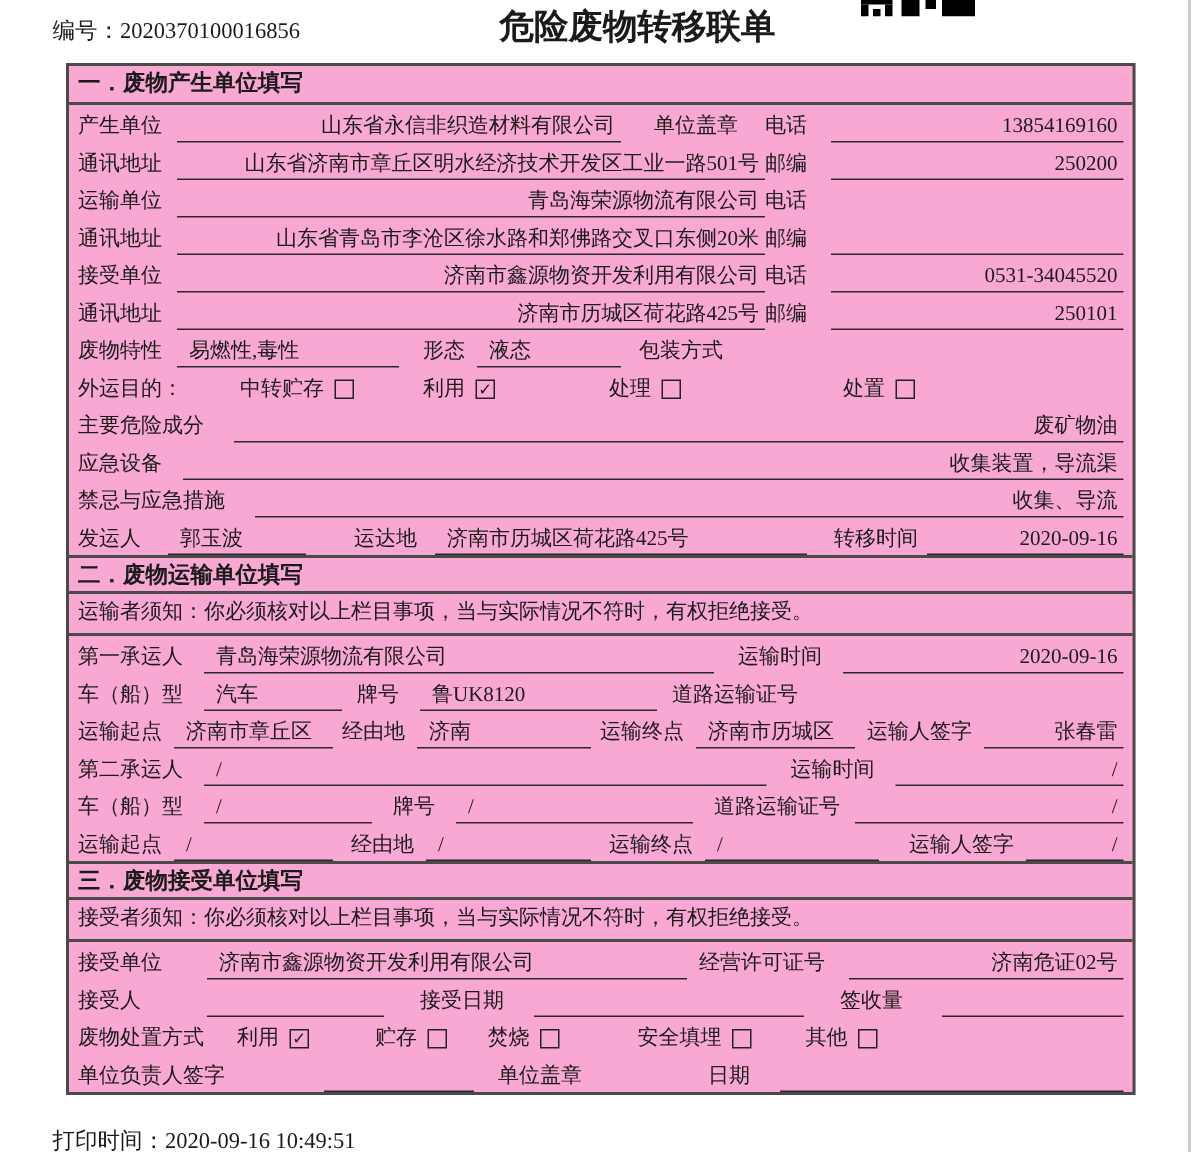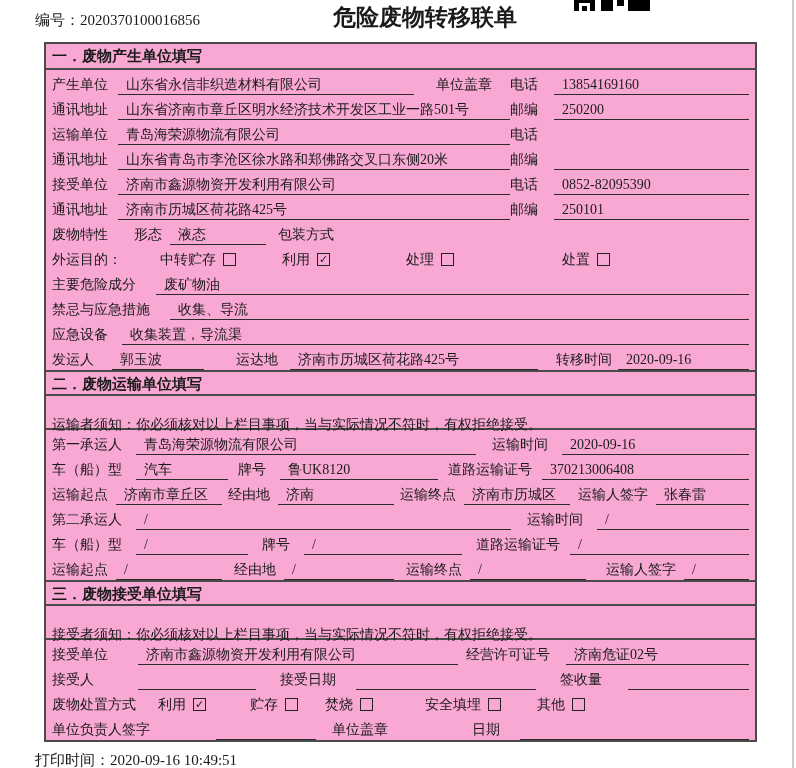--- a/index.html
+++ b/index.html
@@ -18,31 +18,31 @@
   .form-table {
     position:absolute; left:44px; top:42px; width:713px;
     border:2px solid #4a4a4a; background:#f9a8d4;
   }
   .section-header {
     font-weight:bold; font-size:15px; height:26px; line-height:24px;
     padding:0 6px; border-bottom:2px solid #4a4a4a;
   }
   .section + .section .section-header { border-top:2px solid #4a4a4a; }
   .notice-row {
-    height:28px; line-height:26px; padding:16px 6px;
+    height:28px; line-height:26px; padding:0 6px;
     border-bottom:2px solid #4a4a4a; white-space:nowrap;
   }
   .row { display:flex; align-items:flex-end; height:25px; padding:0 6px; }
   .lgroup { width:458px; display:flex; align-items:flex-end; }
   .lbl { white-space:nowrap; height:21px; line-height:21px; flex:none; overflow:hidden; }
   .val {
     border-bottom:1px solid #2a2a2a; padding:0 4px 0 8px;
     white-space:nowrap; height:21px; line-height:21px; overflow:hidden; flex:none;
   }
-  .flex { flex:1 1 auto; min-width:0; }
+  .flex { flex:1 1 auto; min-width:0;text-align:right; }
   .opt { display:flex; align-items:center; height:21px; flex:none; }
   .cb {
     width:13px; height:13px; border:1.5px solid #222; margin-left:7px;
     text-align:center; line-height:11px; font-size:11px; font-weight:bold;
     font-family:"DejaVu Sans",sans-serif; flex:none;
   }
   .print-line { position:absolute; left:35px; top:751px; font-size:15px; white-space:nowrap; }
 </style>
 </head>
 <body>
@@ -103,35 +103,36 @@
       <span class="lbl" style="width:44px">邮编</span>
       <span class="val flex"></span>
     </div>
 
     <div class="row">
       <div class="lgroup">
         <span class="lbl" style="width:66px">接受单位</span>
         <span class="val flex">济南市鑫源物资开发利用有限公司</span>
       </div>
       <span class="lbl" style="width:44px">电话</span>
-      <span class="val flex">0852-82095390</span>
+      <span class="val flex">0531-34045520</span>
     </div>
 
     <div class="row">
       <div class="lgroup">
         <span class="lbl" style="width:66px">通讯地址</span>
         <span class="val flex">济南市历城区荷花路425号</span>
       </div>
       <span class="lbl" style="width:44px">邮编</span>
       <span class="val flex">250101</span>
     </div>
 
 
     <div class="row">
       <span class="lbl" style="width:66px">废物特性</span>
+      <span class="val" style="width:148px">易燃性,毒性</span>
       <span class="lbl" style="width:36px;margin-left:16px">形态</span>
       <span class="val" style="width:96px">液态</span>
       <span class="lbl" style="width:64px;margin-left:12px">包装方式</span>
     </div>
 
     <div class="row">
       <span class="lbl" style="width:100px">外运目的：</span>
       <span class="opt" style="margin-left:8px">
         <span class="lbl">中转贮存</span>
         <span class="cb"></span>
@@ -149,27 +150,27 @@
         <span class="cb"></span>
       </span>
     </div>
 
     <div class="row">
       <span class="lbl" style="width:104px">主要危险成分</span>
       <span class="val flex">废矿物油</span>
     </div>
 
     <div class="row">
+      <span class="lbl" style="width:70px">应急设备</span>
+      <span class="val flex">收集装置，导流渠</span>
+    </div>
+
+    <div class="row">
       <span class="lbl" style="width:118px">禁忌与应急措施</span>
       <span class="val flex">收集、导流</span>
-    </div>
-
-    <div class="row">
-      <span class="lbl" style="width:70px">应急设备</span>
-      <span class="val flex">收集装置，导流渠</span>
     </div>
 
     <div class="row">
       <span class="lbl" style="width:60px">发运人</span>
       <span class="val" style="width:92px">郭玉波</span>
       <span class="lbl" style="width:50px;margin-left:32px">运达地</span>
       <span class="val" style="width:248px;margin-left:4px">济南市历城区荷花路425号</span>
       <span class="lbl" style="width:62px;margin-left:18px">转移时间</span>
       <span class="val flex">2020-09-16</span>
     </div>
@@ -185,21 +186,20 @@
       <span class="lbl" style="width:62px;margin-left:16px">运输时间</span>
       <span class="val flex" style="margin-left:8px">2020-09-16</span>
     </div>
 
     <div class="row">
       <span class="lbl" style="width:84px">车（船）型</span>
       <span class="val" style="width:92px">汽车</span>
       <span class="lbl" style="width:42px;margin-left:10px">牌号</span>
       <span class="val" style="width:158px">鲁UK8120</span>
       <span class="lbl" style="width:94px;margin-left:10px">道路运输证号</span>
-      <span class="val flex">370213006408</span>
     </div>
 
     <div class="row">
       <span class="lbl" style="width:64px">运输起点</span>
       <span class="val" style="width:106px">济南市章丘区</span>
       <span class="lbl" style="width:50px;margin-left:6px">经由地</span>
       <span class="val" style="width:116px">济南</span>
       <span class="lbl" style="width:64px;margin-left:6px">运输终点</span>
       <span class="val" style="width:106px">济南市历城区</span>
       <span class="lbl" style="width:78px;margin-left:8px">运输人签字</span>

